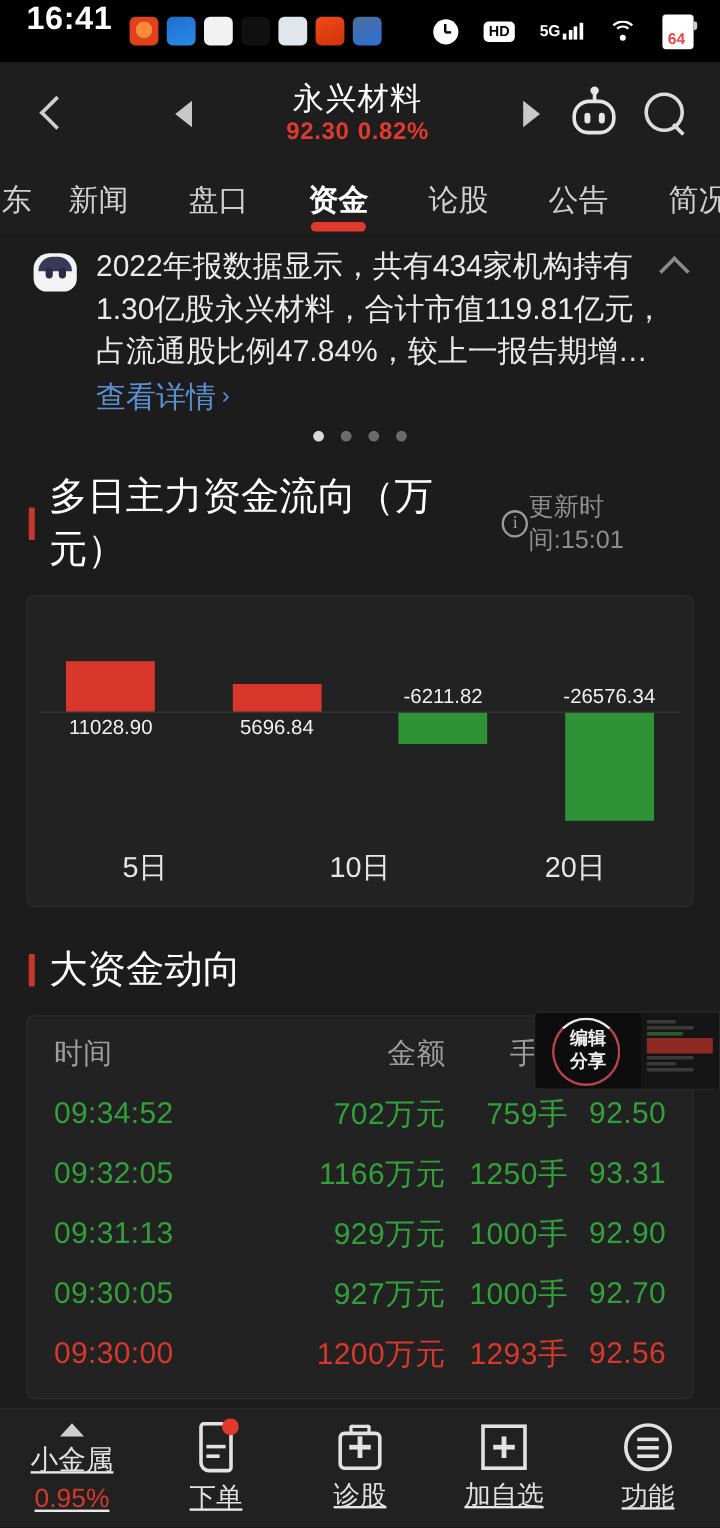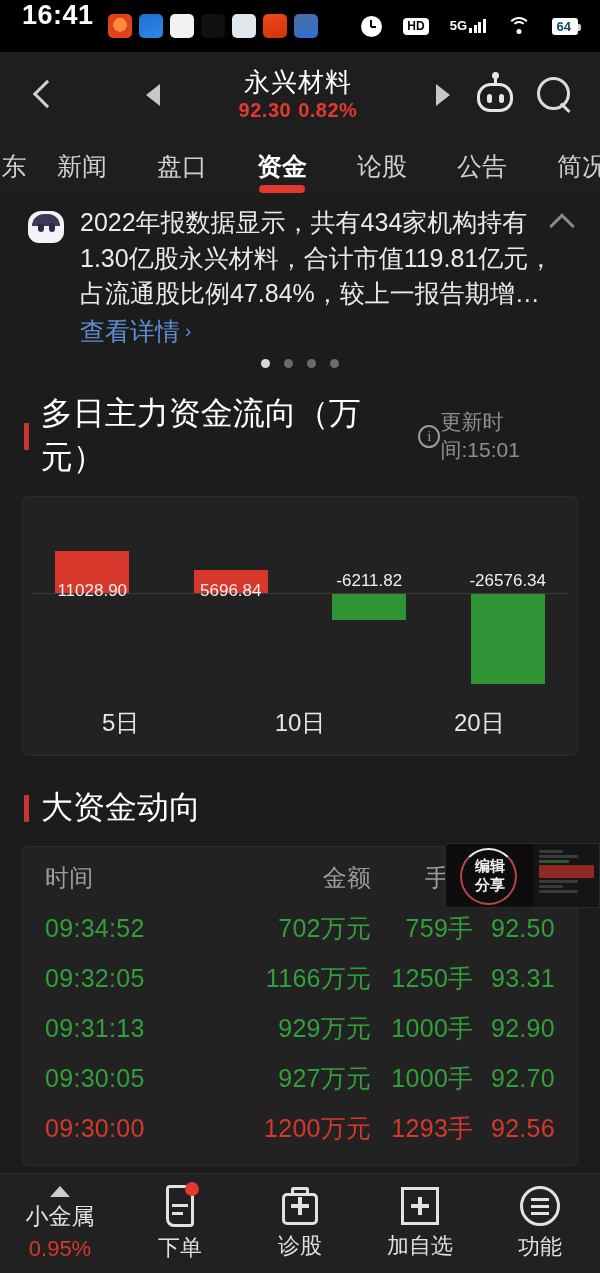--- a/index.html
+++ b/index.html
@@ -37,21 +37,21 @@
   .ic-5g { display:flex; align-items:flex-end; gap:2px; }
   .ic-5g .g { font-size:13px; font-weight:700; color:#fff; line-height:1; margin-bottom:1px;}
   .bars { display:flex; align-items:flex-end; gap:1.5px; }
   .bars i { width:3px; background:#fff; display:block; }
   .bars i:nth-child(1){height:5px;} .bars i:nth-child(2){height:8px;}
   .bars i:nth-child(3){height:11px;} .bars i:nth-child(4){height:14px;}
   .ic-wifi { width:24px; height:18px; position:relative; }
   .ic-wifi span { position:absolute; left:50%; transform:translateX(-50%); border:2.5px solid #fff; border-bottom-color:transparent; border-left-color:transparent; border-right-color:transparent; border-radius:50%; }
   .w1{width:24px;height:24px;top:0;} .w2{width:15px;height:15px;top:4px;} 
   .ic-wifi::after{content:"";position:absolute;left:50%;transform:translateX(-50%);bottom:1px;width:5px;height:5px;border-radius:50%;background:#fff;}
-  .ic-batt { background:#fff; color:#0c4a6e; font-size:13px; font-weight:700; border-radius:3px; padding:1px 7px 1px 5px; position:relative; }
+  .ic-batt { background:#fff; color:#ef4444; font-size:13px; font-weight:700; border-radius:3px; padding:13px 7px 1px 5px; position:relative; }
   .ic-batt::after{content:"";position:absolute;right:-3px;top:6px;width:3px;height:7px;background:#d0d0d0;border-radius:0 2px 2px 0;}
 
   
   .header { height:85px; background:#1e1e1e; display:flex; align-items:center; padding:0 26px; flex:none; position:relative; }
   .chev-back { width:34px; height:34px; position:relative; cursor:pointer; }
   .chev-back::before{content:"";position:absolute;left:11px;top:6px;width:17px;height:17px;border-left:3px solid #cfcfcf;border-bottom:3px solid #cfcfcf;transform:rotate(45deg);}
   .tri { width:0;height:0;border-top:11px solid transparent;border-bottom:11px solid transparent; cursor:pointer;}
   .tri-l { border-right:14px solid #c8c8c8; margin-left:86px; }
   .tri-r { border-left:14px solid #c8c8c8; margin-right:10px; }
   .hd-center { flex:1; text-align:center; line-height:1.12; }
@@ -106,21 +106,21 @@
   
   .card { margin:16px 22px 0 22px; background:#222; border-radius:6px; border:1px solid #2c2c2c; }
   .chart { height:210px; position:relative; padding:0 8px; }
   .zeroline { position:absolute; left:10px; right:10px; top:96px; height:1px; background:#3a3a3a; }
   .cols { position:absolute; inset:0; display:flex; }
   .col { flex:1; position:relative; }
   .bar { position:absolute; left:50%; transform:translateX(-50%); width:74px; }
   .bar.up { bottom:114px; background:#d8382c; }
   .bar.down { top:97px; background:#2e9335; }
   .vlabel { position:absolute; left:0; right:0; text-align:center; font-size:17px; color:#f0f0f0; white-space:nowrap; }
-  .vlabel.below { top:84px;text-align:center; }
+  .vlabel.below { top:100px;text-align:center; }
   .vlabel.above { bottom:116px; }
   .xlabels { display:flex; padding:0 8px 16px 8px; }
   .xlab { flex:1; text-align:center; font-size:24px; color:#e6e6e6; }
 
   
   .share-widget { position:absolute; right:0; top:648px; width:155px; height:65px; background:#0d0d0d; border-radius:4px 0 0 4px; overflow:hidden; display:flex; cursor:pointer; border:1px solid #2a2a2a;}
   .sw-left { width:88px; position:relative; display:flex; align-items:center; justify-content:center; }
   .sw-ring { position:absolute; left:14px; top:4px; width:57px; height:57px; border-radius:50%; border:2px solid #b8434a; border-top-color:#efe8e8; }
   .sw-txt { position:relative; color:#f0f0f0; font-size:15px; line-height:1.25; text-align:right; font-weight:600;}
   .sw-right { flex:1; background:#151515; position:relative; padding:4px 3px; }
@@ -135,21 +135,21 @@
   .c { font-size:25px; letter-spacing:.3px; }
   .c.time { width:38%; text-align:left; }
   .c.amt  { width:26%; text-align:right; }
   .c.qty  { width:20%; text-align:right; }
   .c.price{ width:16%; text-align:right; }
   .green { color:#32a03a; }
   .red { color:#d8382c; }
 
   
   .bottomnav { height:100px; background:#212121; border-top:1px solid #2b2b2b; display:flex; align-items:center; flex:none; }
-  .nav-item { flex:1; display:flex; flex-direction:column; align-items:center; cursor:pointer; position:relative;}
+  .nav-item { flex:1; display:flex; flex-direction:column; align-items:center; cursor:pointer; position:relative;text-decoration:underline;}
   .nav-label { font-size:22px; color:#e0e0e0; margin-top:6px; }
   .sector { display:flex; flex-direction:column; align-items:center; }
   .sector .up-tri { width:0;height:0;border-left:10px solid transparent;border-right:10px solid transparent;border-bottom:11px solid #cfcfcf; margin-bottom:4px;}
   .sector .s-name { font-size:23px; color:#e0e0e0; }
   .sector .s-pct { font-size:22px; color:#d8382c; margin-top:4px; }
   .ic-order { width:36px; height:42px; position:relative; }
   .ic-order .doc { position:absolute; inset:0 4px; border:3px solid #e2e2e2; border-radius:4px 4px 4px 8px; }
   .ic-order .ln { position:absolute; left:10px; height:3px; background:#e2e2e2; }
   .ic-order .ln:nth-of-type(1){top:11px;width:14px;}
   .ic-order .ln:nth-of-type(2){top:19px;width:16px;}

